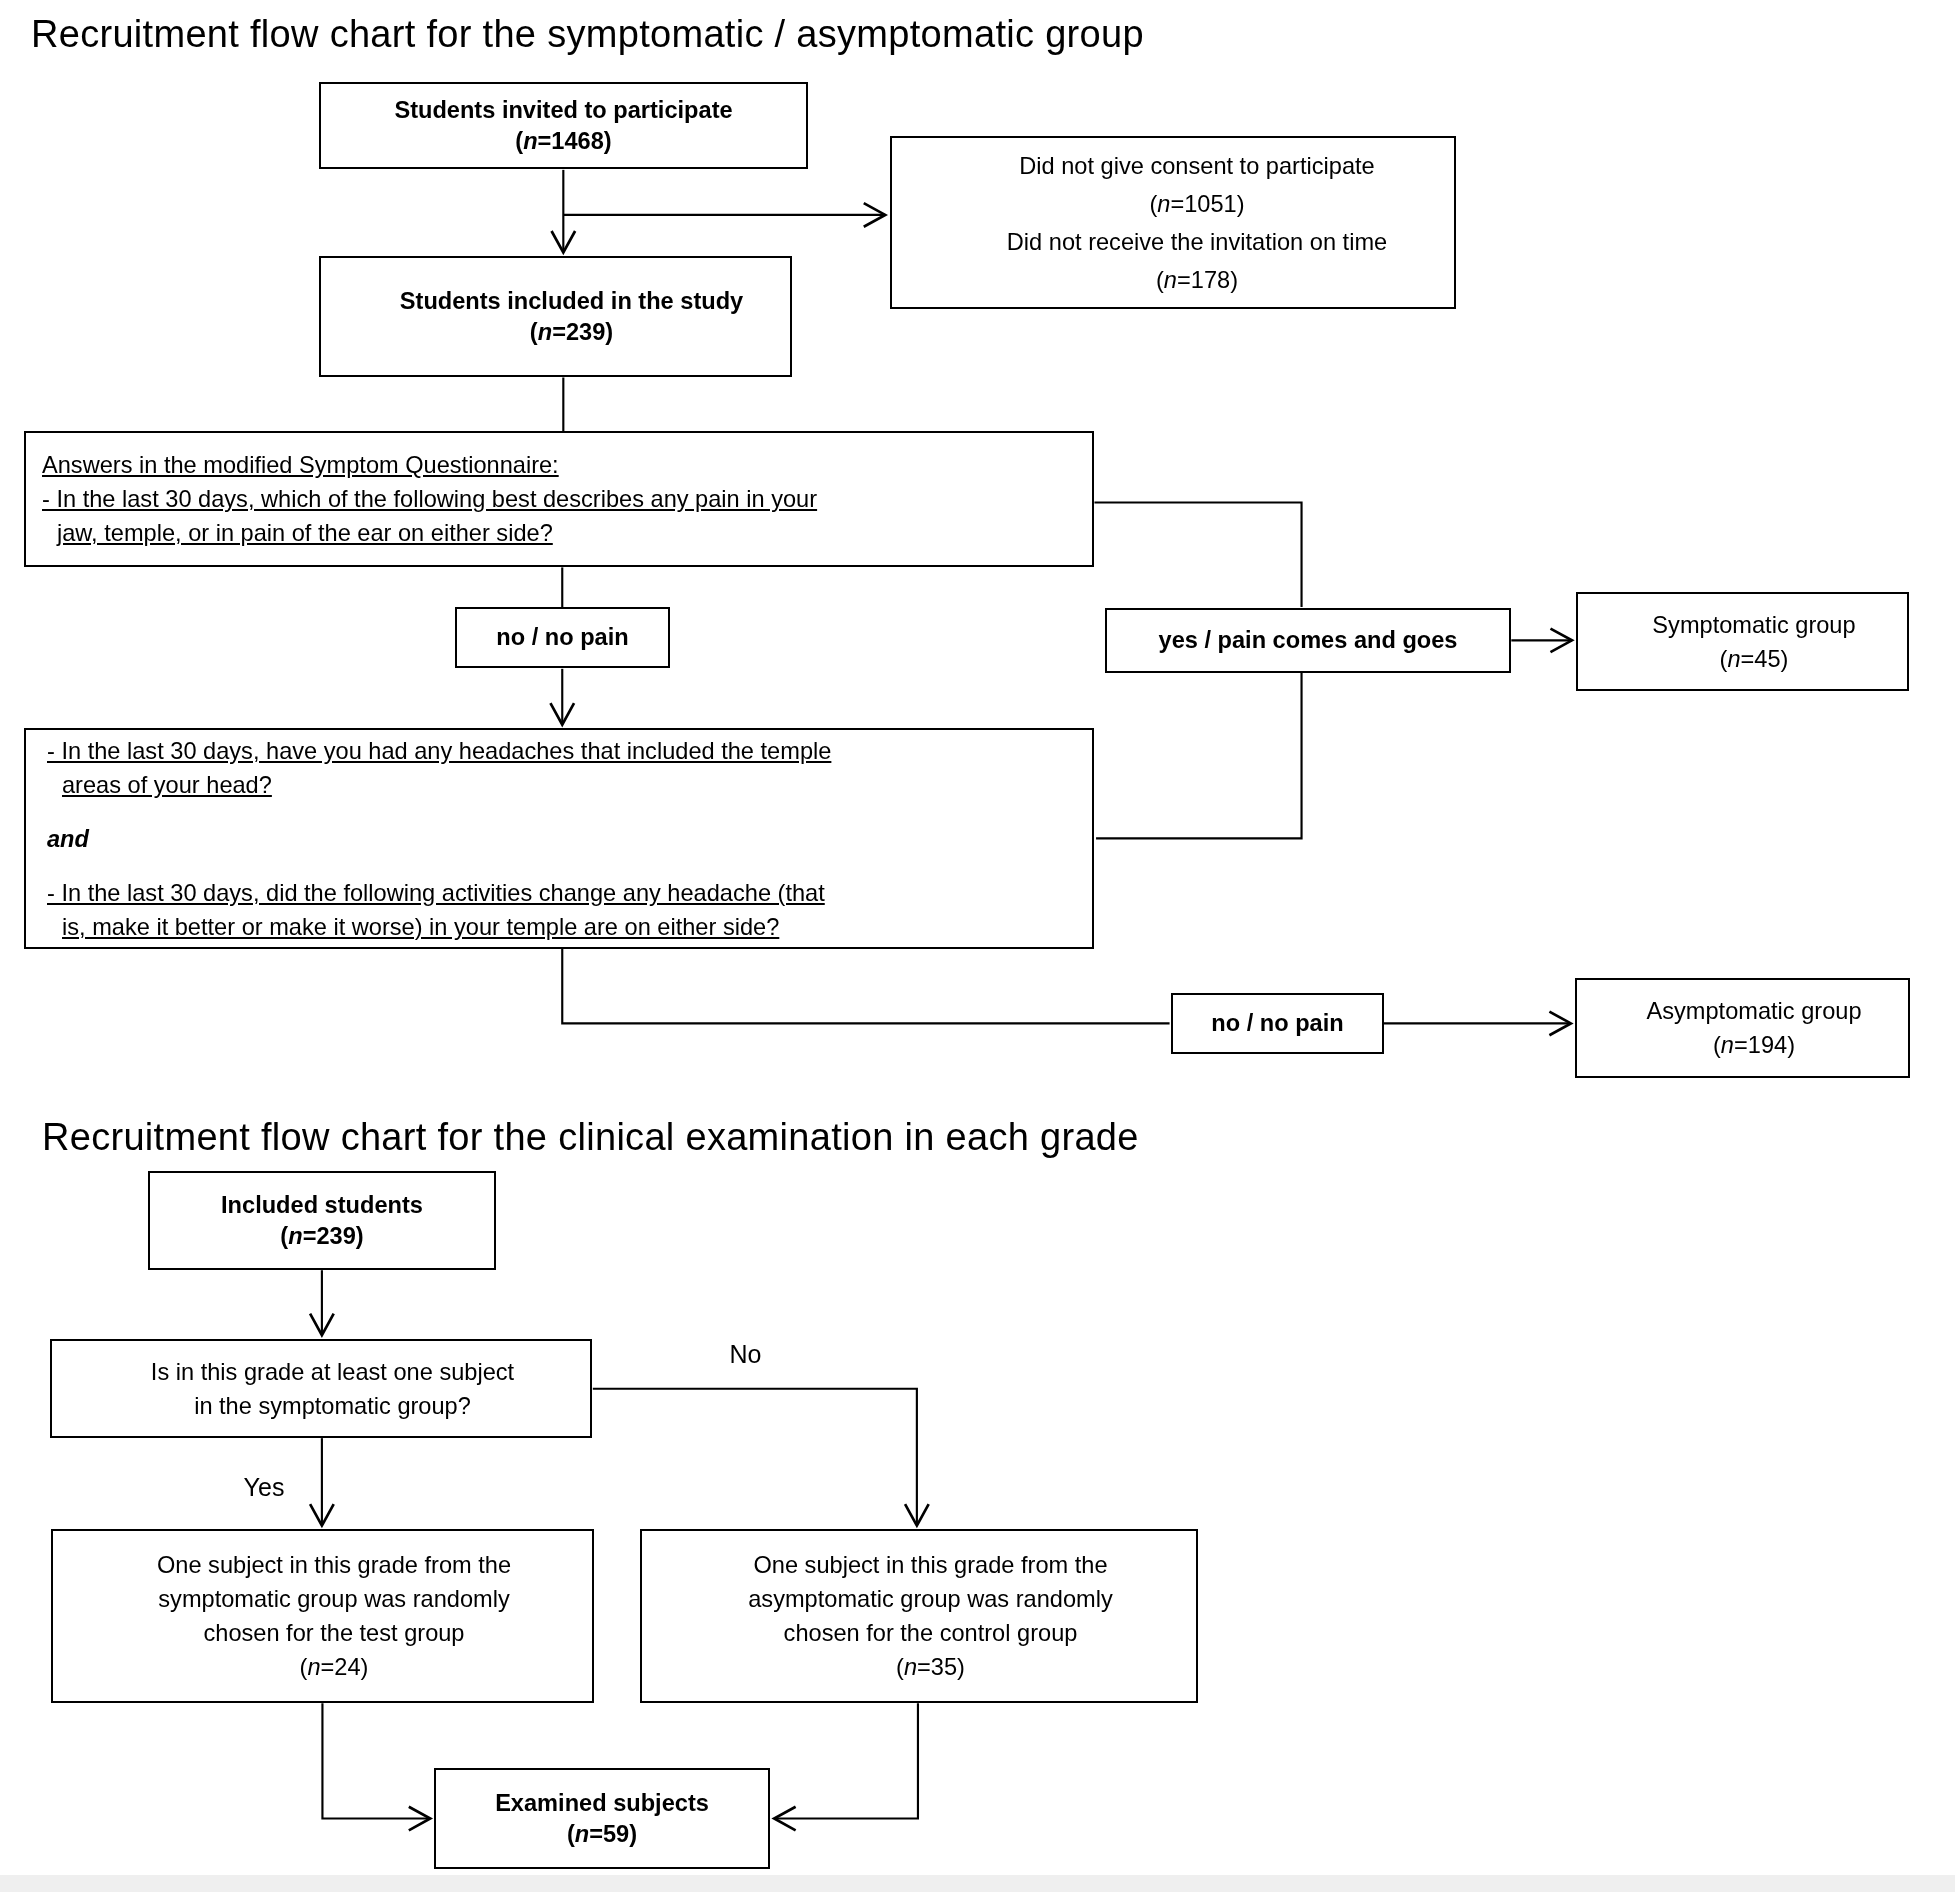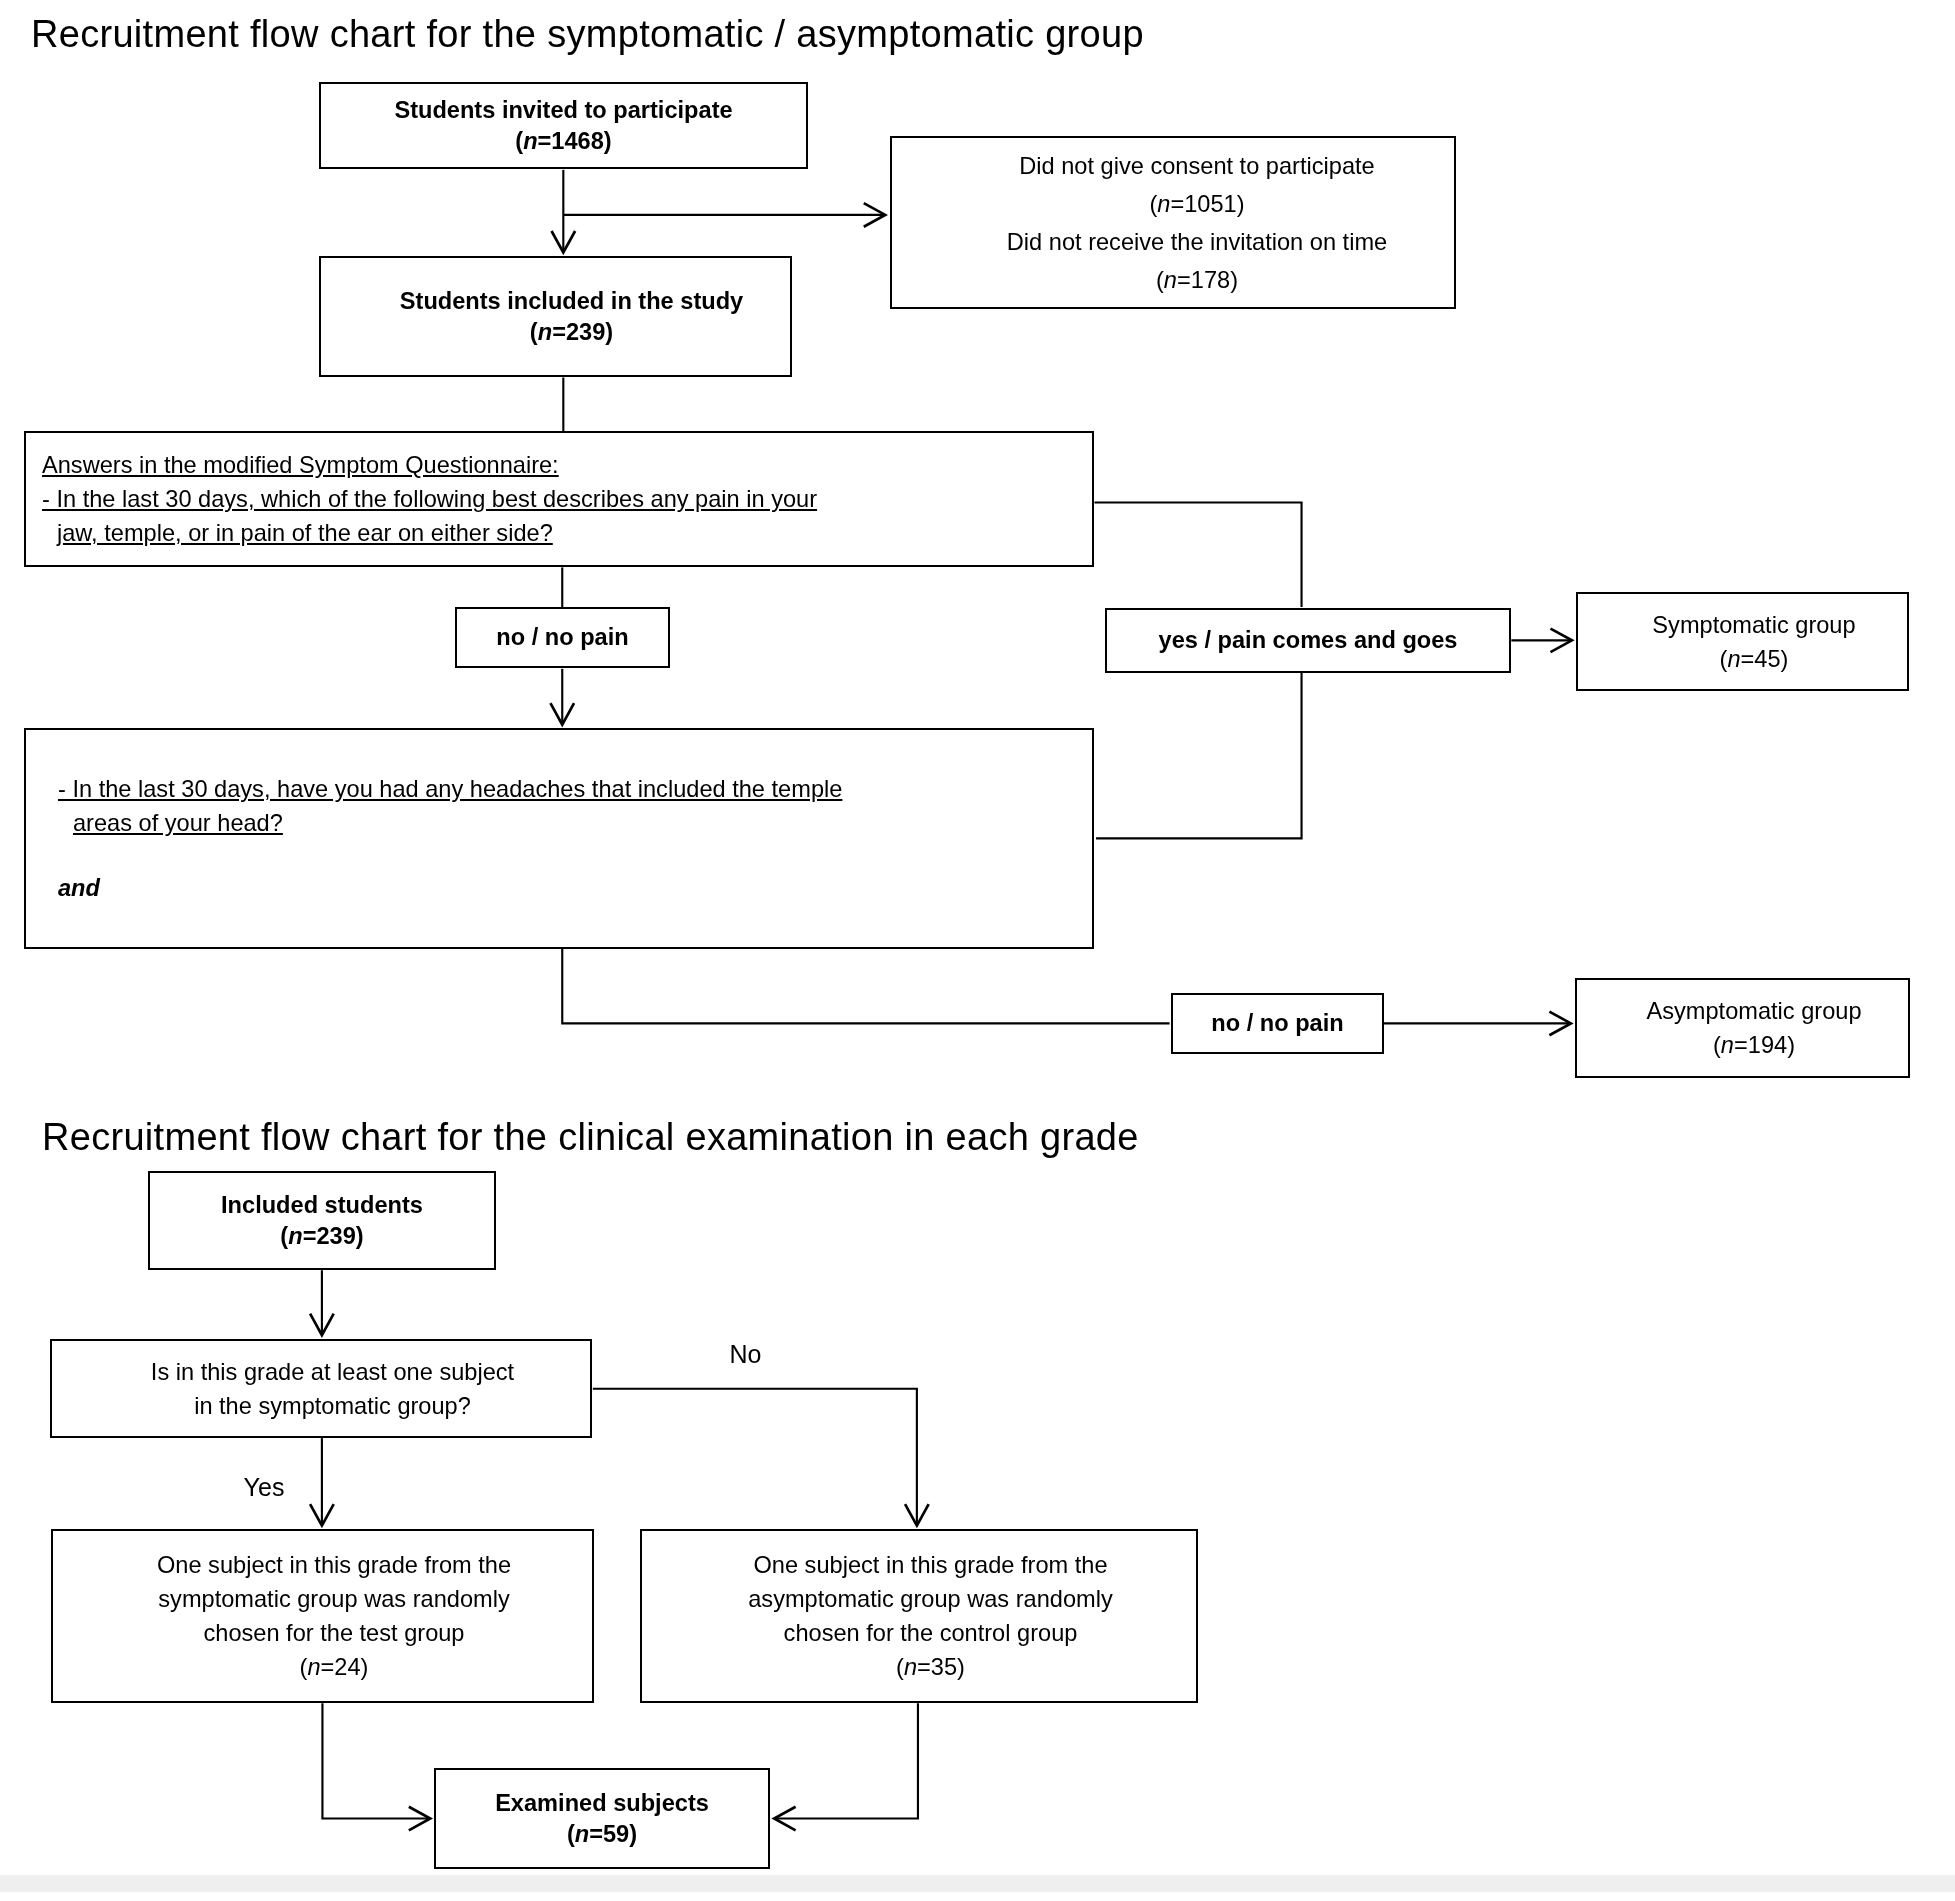--- a/index.html
+++ b/index.html
@@ -35,21 +35,21 @@
     flex-direction: column;
     justify-content: center;
   }
   .box.centered { text-align: center; }
   .box .ln { line-height: 31px; font-weight: bold; }
   .box .ln4 { line-height: 38px; padding-left: 48px; }
   .box .ln64 { line-height: 34px; margin-left: 23px; }
   .freetext { justify-content: center; padding: 9.7px 16px; text-align: left; }
   .freetext .qline { line-height: 34px; padding-left: 15px; text-decoration: underline; }
   .freetext .qline.qfirst { padding-left: 0; }
-  .freetext .block { margin: 16px; }
+  .freetext .block { margin: 5px; }
   .freetext .gap { margin-top: 15px; }
   .and-word { font-weight: bold; font-style: italic; line-height: 34px; }
   .flow-label {
     position: absolute;
     font-size: 25px;
     line-height: 28px;
     text-align: center;
   }
   .page-edge {
     position: absolute;
@@ -129,20 +129,24 @@
   </div>
 
   <div class="box freetext" style="left:24px; top:728px; width:1070px; height:221px;">
     <div class="block">
       <div class="qline qfirst">- In the last 30 days, have you had any headaches that included the temple</div>
       <div class="qline">areas of your head?</div>
     </div>
     <div class="block gap">
       <div class="and-word">and</div>
     </div>
+    <div class="block gap">
+      <div class="qline qfirst">- In the last 30 days, did the following activities change any headache (that</div>
+      <div class="qline">is, make it better or make it worse) in your temple are on either side?</div>
+    </div>
   </div>
 
   <div class="box centered" style="left:1171px; top:993px; width:213px; height:61px;">
     <div class="ln">no / no pain</div>
   </div>
 
   <div class="box centered" style="left:1575px; top:978px; width:335px; height:100px;">
     <div class="ln64">Asymptomatic group</div>
     <div class="ln64">(<i>n</i>=194)</div>
   </div>

